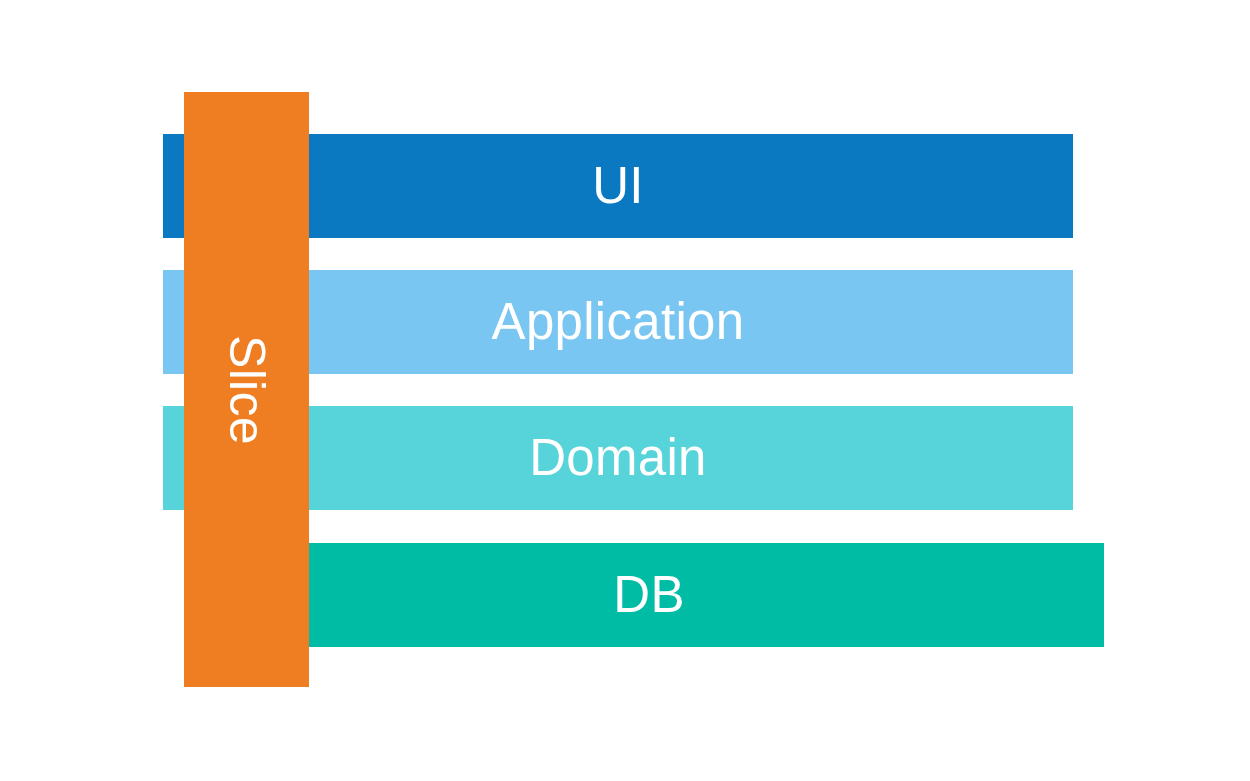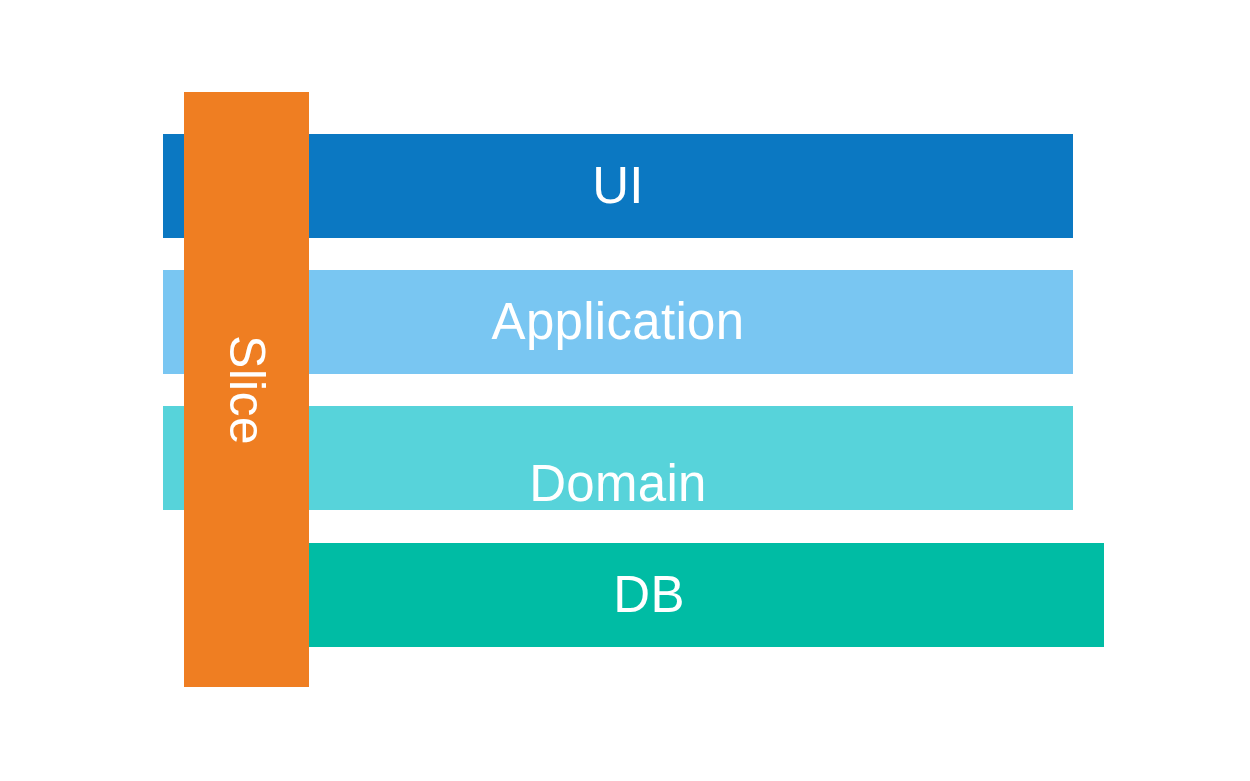--- a/index.html
+++ b/index.html
@@ -84,21 +84,21 @@
 <div id="diagram-canvas" style="background-color: rgb(255, 255, 255);">
 
   <div class="layer-bar" id="layer-application" style="background-color: rgb(121, 198, 242);">
     <span class="layer-label" style="color: rgb(255, 255, 255);">Application</span>
   </div>
 
   <div class="layer-bar" id="layer-ui" style="background-color: rgb(11, 120, 194);">
     <span class="layer-label" style="color: rgb(255, 255, 255);">UI</span>
   </div>
 
-  <div class="layer-bar" id="layer-domain" style="background-color: rgb(87, 211, 218); align-items: flex-end;">
+  <div class="layer-bar" id="layer-domain" style="background-color: rgb(87, 211, 218);">
     <span class="layer-label" style="color: rgb(255, 255, 255);">Domain</span>
   </div>
 
   <div class="layer-bar" id="layer-db" style="background-color: rgb(0, 188, 164); margin-left: 31px;">
     <span class="layer-label" style="color: rgb(255, 255, 255);">DB</span>
   </div>
 
   <div id="slice-bar" style="background-color: rgb(239, 126, 34);">
     <span id="slice-label" style="color: rgb(255, 255, 255); transform: rotate(90deg);">Slice</span>
   </div>

